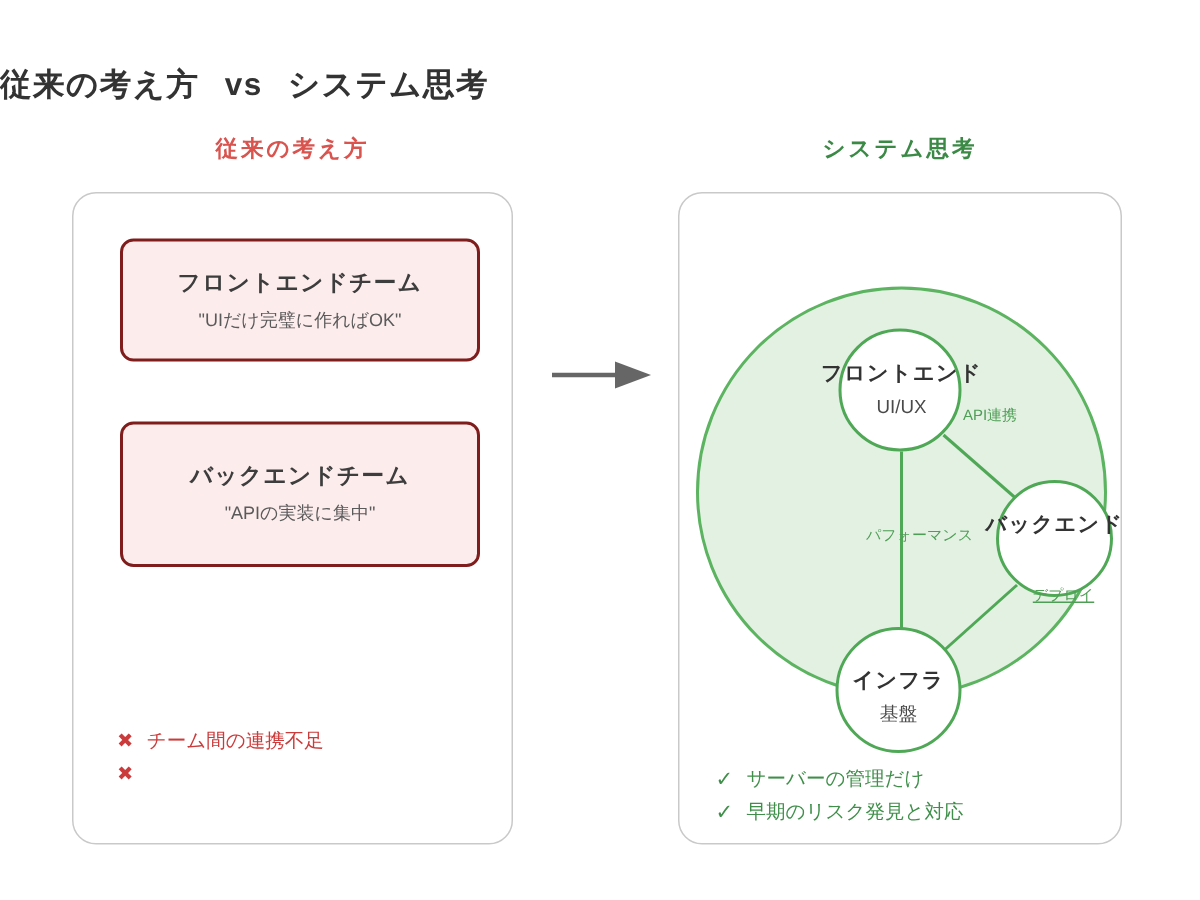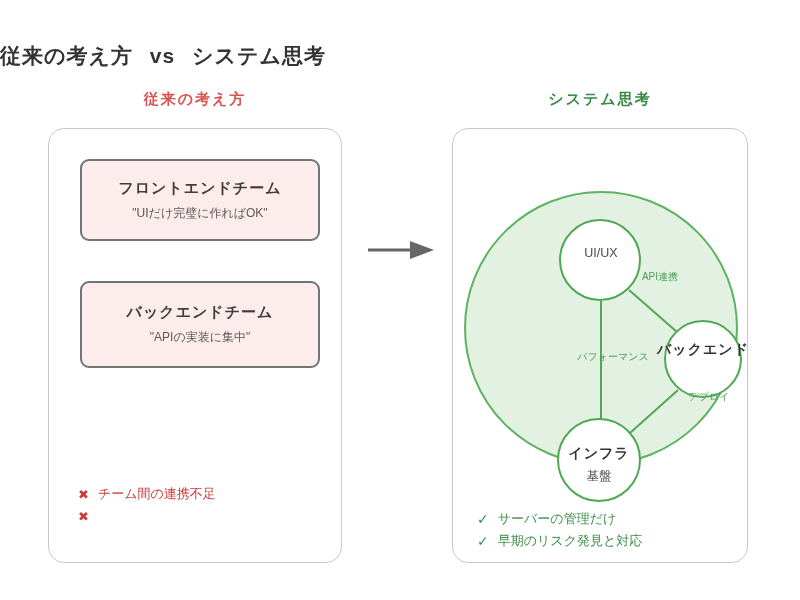--- a/index.html
+++ b/index.html
@@ -14,26 +14,26 @@
                 text-align:center; letter-spacing:2px; }
   .col-header.red   { left:48px;  width:294px; color:#d9534f; }
   .col-header.green { left:452px; width:296px; color:#3a8a46; }
 
   .panel { position:absolute; top:128px; height:435px; background:#fff;
            border:1.5px solid #c9c9c9; border-radius:16px; box-sizing:border-box; }
   .panel.left  { left:48px;  width:294px; }
   .panel.right { left:452px; width:296px; }
 
   .team-box { position:absolute; left:31px; width:240px; box-sizing:border-box;
-              background:#fdecec; border:2px solid #737373; border-radius:9px;
+              background:#fdecec; border:2px solid #7f1d1d; border-radius:9px;
               display:flex; flex-direction:column; align-items:center; justify-content:center; }
   .team-box .t  { font-size:15px; font-weight:bold; color:#3d3d3d; letter-spacing:1px; }
   .team-box .s  { font-size:12px; color:#5a5a5a; margin-top:7px; }
   .box-1 { top:30px;  height:82px; }
-  .box-2 { top:152px; height:87px; }
+  .box-2 { top:152px; height:97px; }
   .box-3 { top:272px; height:78px; }
 
   .issues { position:absolute; left:29px; top:354px; }
   .issue-row { display:flex; align-items:center; height:22px; color:#cc3b3b; font-size:13px; }
   .issue-row .ic { font-size:13px; font-weight:bold; margin-right:9px; }
 
   .benefits { position:absolute; left:24px; top:379px; }
   .benefit-row { display:flex; align-items:center; height:22px; color:#3f8f4a; font-size:13px; }
   .benefit-row .ic { font-size:14px; margin-right:9px; }
 
@@ -51,21 +51,21 @@
   .node-label { position:absolute; width:160px; text-align:center; pointer-events:none; }
   .label-fe    { left:68px;  top:110px; }
   .label-be    { left:170px; top:211px; }
   .label-infra { left:66px;  top:315px; }
   .node-label .t { font-size:14px; font-weight:bold; color:#333; line-height:18px; letter-spacing:1px; }
   .node-label .s { font-size:12.5px; color:#4a4a4a; line-height:16px; margin-top:6px; }
 
   .edge-label { position:absolute; font-size:10px; color:#4e9e55; text-align:center; pointer-events:none; }
   .el-api  { left:165px; top:141px; width:84px; }
   .el-perf { left:113px; top:221px; width:94px; }
-  .el-dep  { left:219px; top:261px; width:74px; }
+  .el-dep  { left:219px; top:261px; width:74px;text-decoration:underline; }
 
   .arrow-wrap { position:absolute; left:366px; top:238px; width:70px; height:24px; }
 </style>
 </head>
 <body>
 
 <div class="stage">
 
   <div class="title">
     <span>従来の考え方</span>
@@ -115,20 +115,21 @@
       <line x1="148" y1="172" x2="148" y2="292" stroke="#4fa855" stroke-width="2"></line>
       <line x1="176" y1="161" x2="224" y2="203" stroke="#4fa855" stroke-width="2"></line>
       <line x1="225" y1="261" x2="177" y2="304" stroke="#4fa855" stroke-width="2"></line>
     </svg>
 
     <div class="node-circle node-fe"></div>
     <div class="node-circle node-be"></div>
     <div class="node-circle node-infra"></div>
 
     <div class="node-label label-fe">
+      <div class="t">フロントエンド</div>
       <div class="s">UI/UX</div>
     </div>
     <div class="node-label label-be">
       <div class="t">バックエンド</div>
     </div>
     <div class="node-label label-infra">
       <div class="t">インフラ</div>
       <div class="s">基盤</div>
     </div>
 

